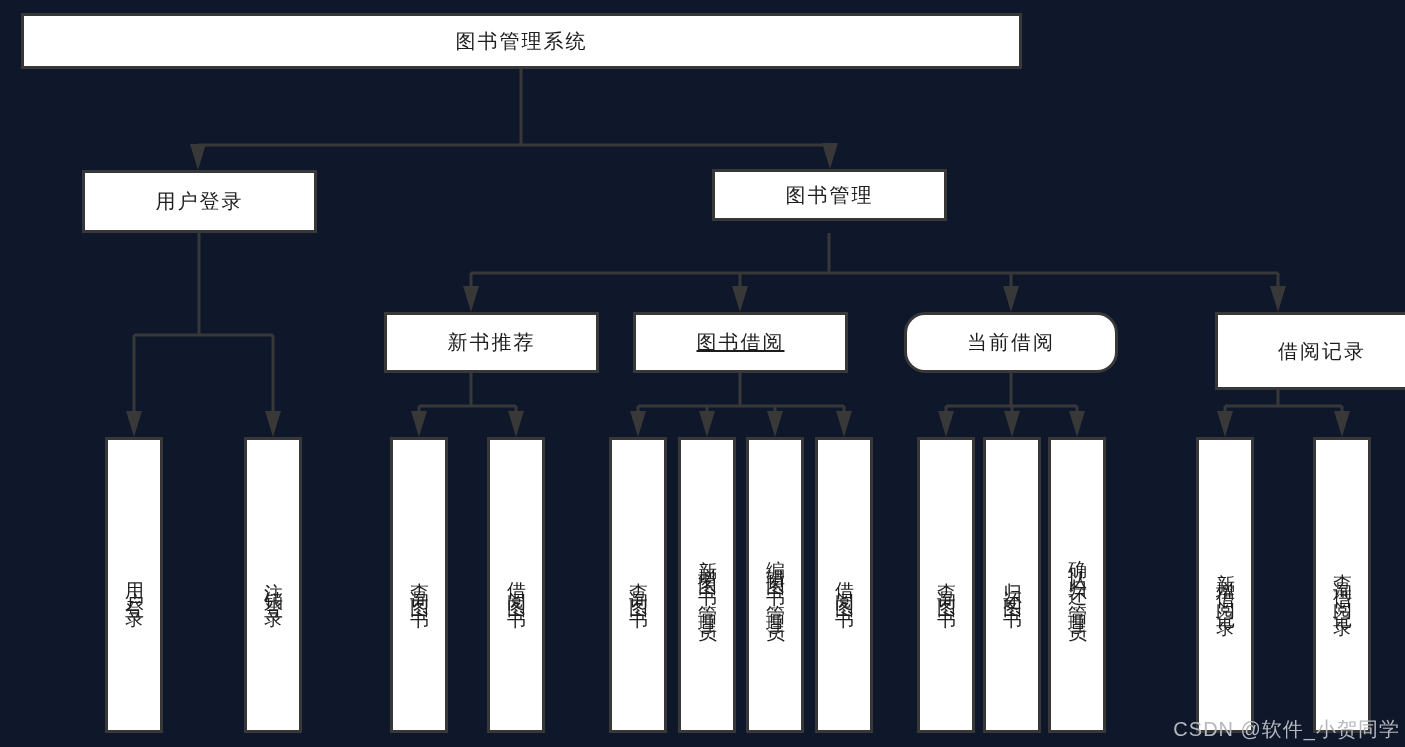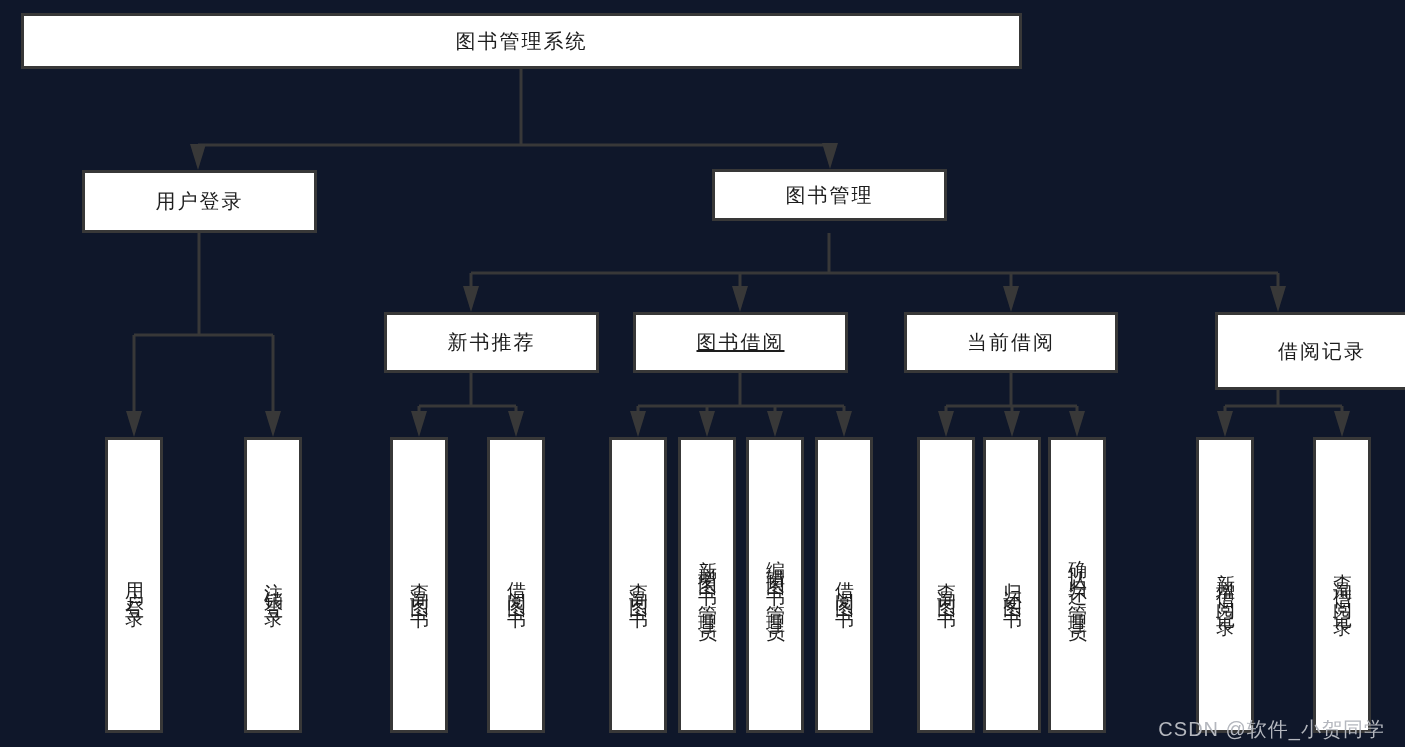--- a/index.html
+++ b/index.html
@@ -43,39 +43,39 @@
     line-height: 1.2;
     letter-spacing: 9px;
     white-space: nowrap;
   }
   
   #root-box      { left: 21px;   top: 13px;  width: 1001px; height: 56px; }
   #n-user-login  { left: 82px;   top: 170px; width: 235px;  height: 63px; }
   #n-book-mgmt   { left: 712px;  top: 169px; width: 235px;  height: 52px; }
   #n-new-book    { left: 363px;  top: 312px; width: 215px;  height: 61px; margin-left: 21px; }
   #n-book-borrow { left: 633px;  top: 312px; width: 215px;  height: 61px; text-decoration: underline; }
-  #n-cur-borrow  { left: 904px;  top: 312px; width: 214px;  height: 61px; }
+  #n-cur-borrow  { left: 904px;  top: 312px; width: 214px;  height: 61px; border-radius: 21px; }
   #n-records     { left: 1171px; top: 312px; width: 214px;  height: 78px; margin-left: 44px; }
   .leaf { top: 437px; width: 58px; height: 296px; }
   #l-1a { left: 105px; }
   #l-1b { left: 244px; }
   #l-2a { left: 390px; }
   #l-2b { left: 487px; }
   #l-3a { left: 609px; }
   #l-3b { left: 678px; }
   #l-3c { left: 746px; }
   #l-3d { left: 815px; }
   #l-4a { left: 917px; }
   #l-4b { left: 983px; }
   #l-4c { left: 1048px; }
   #l-5a { left: 1196px; }
   #l-5b { left: 1313px; }
   #watermark {
     position: absolute;
-    right: 20px;
+    right: 5px;
     top: 716px;
     font-size: 20px;
     color: #b4b7be;
     letter-spacing: 1px;
     z-index: 5;
     white-space: nowrap;
   }
 </style>
 </head>
 <body>

